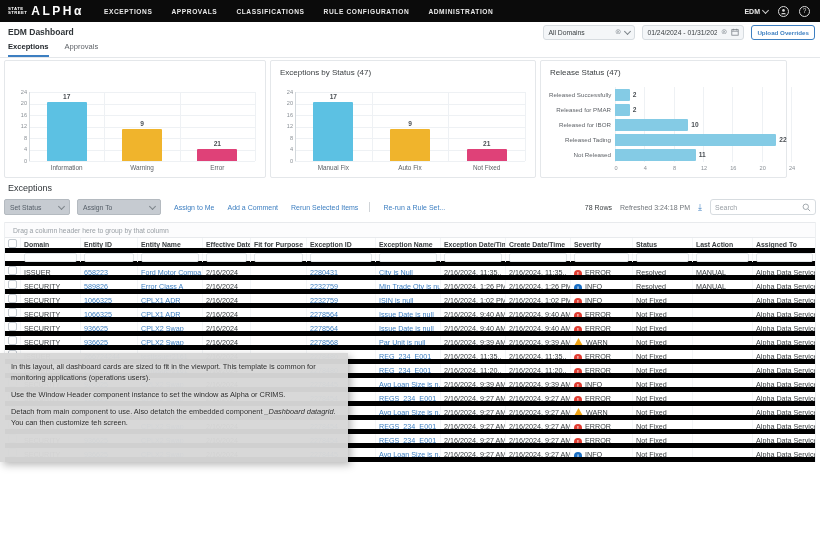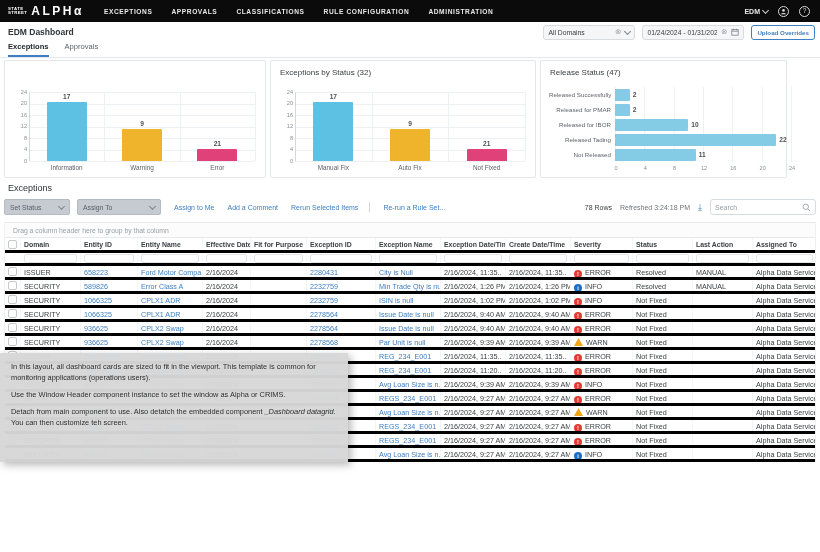--- a/index.html
+++ b/index.html
@@ -63,21 +63,21 @@
   .rows-count { font-size:7px; color:#3c4043; }
   .refreshed { font-size:7px; color:#70757a; margin-left:8px; }
   .dl-icon { margin-left:8px; color:#3d7fc1; font-size:9px; line-height:1; cursor:pointer; }
   .search-wrap { margin-left:8px; width:106px; height:16px; border:1px solid #d7dce0; border-radius:3px; display:flex; align-items:center; background:#fff; padding:0 4px; }
   .search-wrap input { border:0; outline:0; flex:1; font-size:7px; color:#3c4043; font-family:"Liberation Sans",sans-serif; width:70px; background:transparent; }
   .search-wrap input::placeholder { color:#9aa0a6; }
 
   
   .grid { position:absolute; left:4px; top:222px; width:812px; height:240px; border-left:1px solid #eef0f2; border-right:1px solid #eef0f2; overflow:hidden; }
   .drag-bar { height:16px; line-height:15px; background:#fcfcfd; border-top:1px solid #e8eaed; border-bottom:1px solid #e8eaed; color:#9aa0a6; font-size:6.8px; padding-left:8px; }
-  .g-row { display:flex; border-bottom:3px solid #000000; }
+  .g-row { display:flex; border-bottom:5px solid #000000; }
   .g-head { height:15px; }
   .g-head .g-cell { font-weight:bold; color:#3c4043; font-size:6.9px; line-height:14px; }
   .g-filter { height:13px; align-items:center; }
   .filter-box { height:9px; border:1px solid #e2e6e9; border-radius:2px; background:#fff; flex:1; margin:0 3px; }
   .g-data { height:14px; }
   .g-cell { flex:none; overflow:hidden; white-space:nowrap; font-size:7.2px; color:#3c4043; line-height:14px; padding:0 3px; border-right:1px solid #f3f5f7; }
   .g-cell.link { color:#3d7fc1; cursor:pointer; }
   .cb-cell { display:flex; align-items:center; justify-content:center; padding:0; }
   .cb { width:9px; height:9px; border:1px solid #c4cad0; border-radius:2px; background:#fff; }
   .sev-circle { display:inline-block; width:8px; height:8px; border-radius:50%; color:#fff; font-size:5.5px; font-weight:bold; text-align:center; line-height:8px; vertical-align:-1px; margin-right:3px; }
@@ -178,21 +178,21 @@
         <span class="cat-label" style="left: 13.6667px; top: 80px; width: 80px;">Information</span>
         <div class="vbar" style="left: 109px; width: 40px; top: 44.8px; height: 32.2px; background: rgb(240, 180, 44);"></div>
         <span class="bar-val" style="left: 121px; top: 35.8px; width: 16px; text-align: center;">9</span>
         <span class="cat-label" style="left: 89px; top: 80px; width: 80px;">Warning</span>
         <div class="vbar" style="left: 184.333px; width: 40px; top: 64.6375px; height: 12.3625px; background: rgb(223, 65, 120);"></div>
         <span class="bar-val" style="left: 196.333px; top: 55.6375px; width: 16px; text-align: center;">21</span>
         <span class="cat-label" style="left: 164.333px; top: 80px; width: 80px;">Error</span>
       </div>
   </section>
   <section class="card" id="card-status">
-    <div class="card-title">Exceptions by Status (32)</div>
+    <div class="card-title">Exceptions by Status (47)</div>
     <div class="chart-body" id="chart1">
         <span class="ytick" style="left: 0px; top: 73.5px;">0</span>
         <div class="gridline-h" style="left: 16px; top: 77px; width: 230px; height: 1px;"></div>
         <span class="ytick" style="left: 0px; top: 62px;">4</span>
         <div class="gridline-h" style="left: 16px; top: 65.5px; width: 230px; height: 1px;"></div>
         <span class="ytick" style="left: 0px; top: 50.5px;">8</span>
         <div class="gridline-h" style="left: 16px; top: 54px; width: 230px; height: 1px;"></div>
         <span class="ytick" style="left: 0px; top: 39px;">12</span>
         <div class="gridline-h" style="left: 16px; top: 42.5px; width: 230px; height: 1px;"></div>
         <span class="ytick" style="left: 0px; top: 27.5px;">16</span>

